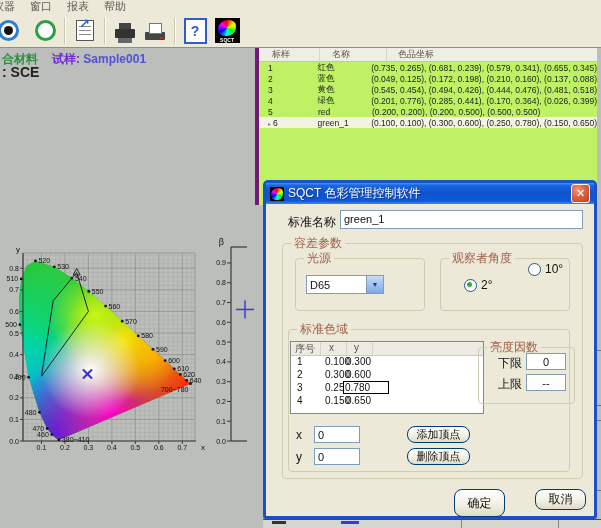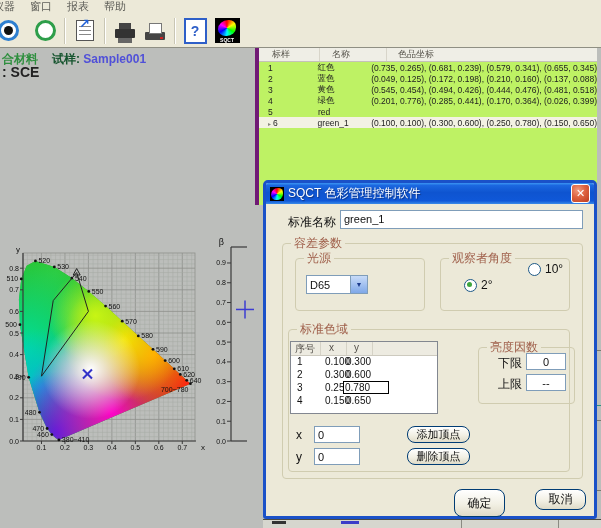--- a/index.html
+++ b/index.html
@@ -28,21 +28,21 @@
   .printout::before{content:"";position:absolute;left:4px;top:-9px;width:11px;height:9px;background:#fff;border:1px solid #777;}
   .printout::after{content:"";position:absolute;right:2px;bottom:1px;width:3px;height:2px;background:#C22;}
   .helpbox{width:19px;height:22px;background:#fff;border:2px solid #2E5FC8;color:#2E5FC8;
            font-weight:bold;font-size:14px;display:flex;align-items:center;justify-content:center;}
   .sqct{width:25px;height:25px;background:#000;position:relative;display:flex;align-items:flex-end;justify-content:center;}
   .sqct::before{content:"";position:absolute;left:3px;top:2px;width:18px;height:16px;
         background:conic-gradient(#f00,#ff0,#0f0,#0ff,#00f,#f0f,#f00);border-radius:60% 40% 55% 45%;}
   .sqct b{position:relative;color:#fff;font-size:5px;line-height:6px;}
   
   #info1{position:absolute;left:2px;top:51px;font-size:12px;font-weight:bold;color:#2F8F3F;}
-  #info1 .k{color:#14532d;margin-left:14px;}
+  #info1 .k{color:#6d28d9;margin-left:14px;}
   #info1 .v{color:#5050D8;font-weight:bold;}
   #info2{position:absolute;left:2px;top:64px;font-size:14px;font-weight:bold;color:#222;}
   
   #stdpanel{position:absolute;left:255px;top:48px;width:338px;height:157px;background:#bef264;border-left:4px solid #701a75;}
   #stdhead{display:flex;height:13px;background:#EFEEE6;border-bottom:1px solid #C5C2B8;font-size:9px;color:#55524A;}
   #stdhead .c1{width:47px;padding-left:13px;border-right:1px solid #D8D5CA;}
   #stdhead .c2{width:54px;padding-left:12px;border-right:1px solid #D8D5CA;}
   #stdhead .c3{flex:1;padding-left:11px;}
   .std-row{display:flex;height:11px;font-size:8.5px;color:#222;align-items:center;}
   .std-row .c1{width:47px;padding-left:9px;box-sizing:border-box;}
@@ -75,21 +75,21 @@
   .grp{position:absolute;border:1px solid #D0CCB0;border-radius:4px;box-sizing:border-box;}
   .grp>b{position:absolute;top:-8px;left:8px;background:#ECE9D8;padding:0 3px;font-weight:normal;
        color:#A0614C;font-size:12px;line-height:14px;white-space:nowrap;}
   .combo{position:absolute;background:#fff;border:1px solid #7F9DB9;box-sizing:border-box;display:flex;align-items:center;}
   .combo .cv{flex:1;font-size:11px;padding-left:3px;}
   .combo .cbtn{width:16px;align-self:stretch;background:linear-gradient(180deg,#C8DBF8,#7FA8E8);
        border-left:1px solid #7F9DB9;color:#1D3C8C;font-size:7px;display:flex;align-items:center;justify-content:center;}
   .radio{position:absolute;display:flex;align-items:center;gap:4px;font-size:12px;}
   .radio .rc{width:11px;height:11px;border-radius:50%;border:1px solid #1D5987;background:#fff;position:relative;}
   .radio.on .rc::after{content:"";position:absolute;left:2px;top:2px;width:5px;height:5px;border-radius:50%;background:#3DA53D;}
-  #vtable{position:absolute;left:24px;top:137px;width:148px;height:73px;background:#fff;border:1px solid #828790;box-sizing:border-box;}
+  #vtable{position:absolute;left:24px;top:137px;width:194px;height:73px;background:#fff;border:1px solid #828790;box-sizing:border-box;}
   #vhead{display:flex;height:13px;background:#EDEBE1;border-bottom:1px solid #CDCABF;font-size:10px;color:#54504A;}
   #vhead span{border-right:1px solid #D5D2C6;box-sizing:border-box;}
   #vhead .h1{width:30px;padding-left:4px;}
   #vhead .h2{width:26px;padding-left:8px;}
   #vhead .h3{width:26px;padding-left:7px;}
   #vhead .h4{flex:1;border-right:none;}
   .vrow{position:relative;height:13px;font-size:10px;color:#111;}
   .vrow .no{position:absolute;left:6px;}
   .vrow .vx{position:absolute;left:34px;}
   .vrow .vy{position:absolute;left:55px;}
@@ -174,20 +174,21 @@
           <span class="c3">(0.545, 0.454), (0.494, 0.426), (0.444, 0.476), (0.481, 0.518)</span>
         </div>
         <div class="std-row">
           <span class="c1">4</span>
           <span class="c2">绿色</span>
           <span class="c3">(0.201, 0.776), (0.285, 0.441), (0.170, 0.364), (0.026, 0.399)</span>
         </div>
         <div class="std-row">
           <span class="c1">5</span>
           <span class="c2">red</span>
+          <span class="c3">(0.200, 0.200), (0.200, 0.500), (0.500, 0.500)</span>
         </div>
         <div class="std-row sel">
           <span class="c1"><span class="mk">▸</span>6</span>
           <span class="c2">green_1</span>
           <span class="c3">(0.100, 0.100), (0.300, 0.600), (0.250, 0.780), (0.150, 0.650)</span>
         </div>
       </div>
   </div>
 
   <svg id="chart" width="263" height="480" viewBox="0 48 263 480">
@@ -458,21 +459,21 @@
       <span class="lbl" style="left:22px;top:10px">标准名称：</span>
       <div class="tbx" style="left:74px;top:6px;width:243px;height:19px">green_1</div>
 
       <div class="grp" style="left:29px;top:54px;width:130px;height:53px">
         <b>光源</b>
       </div>
 
       <div class="grp" style="left:16px;top:39px;width:301px;height:236px">
         <b>容差参数</b>
       </div>
-      <div class="combo" style="left:40px;top:71px;width:62px;height:19px">
+      <div class="combo" style="left:40px;top:71px;width:78px;height:19px">
         <span class="cv">D65</span>
         <span class="cbtn">▼</span>
       </div>
 
       <div class="grp" style="left:174px;top:54px;width:130px;height:53px">
         <b>观察者角度</b>
       </div>
       <span class="radio on" style="left:198px;top:74px">
         <span class="rc"></span>
           <span>2°</span>

